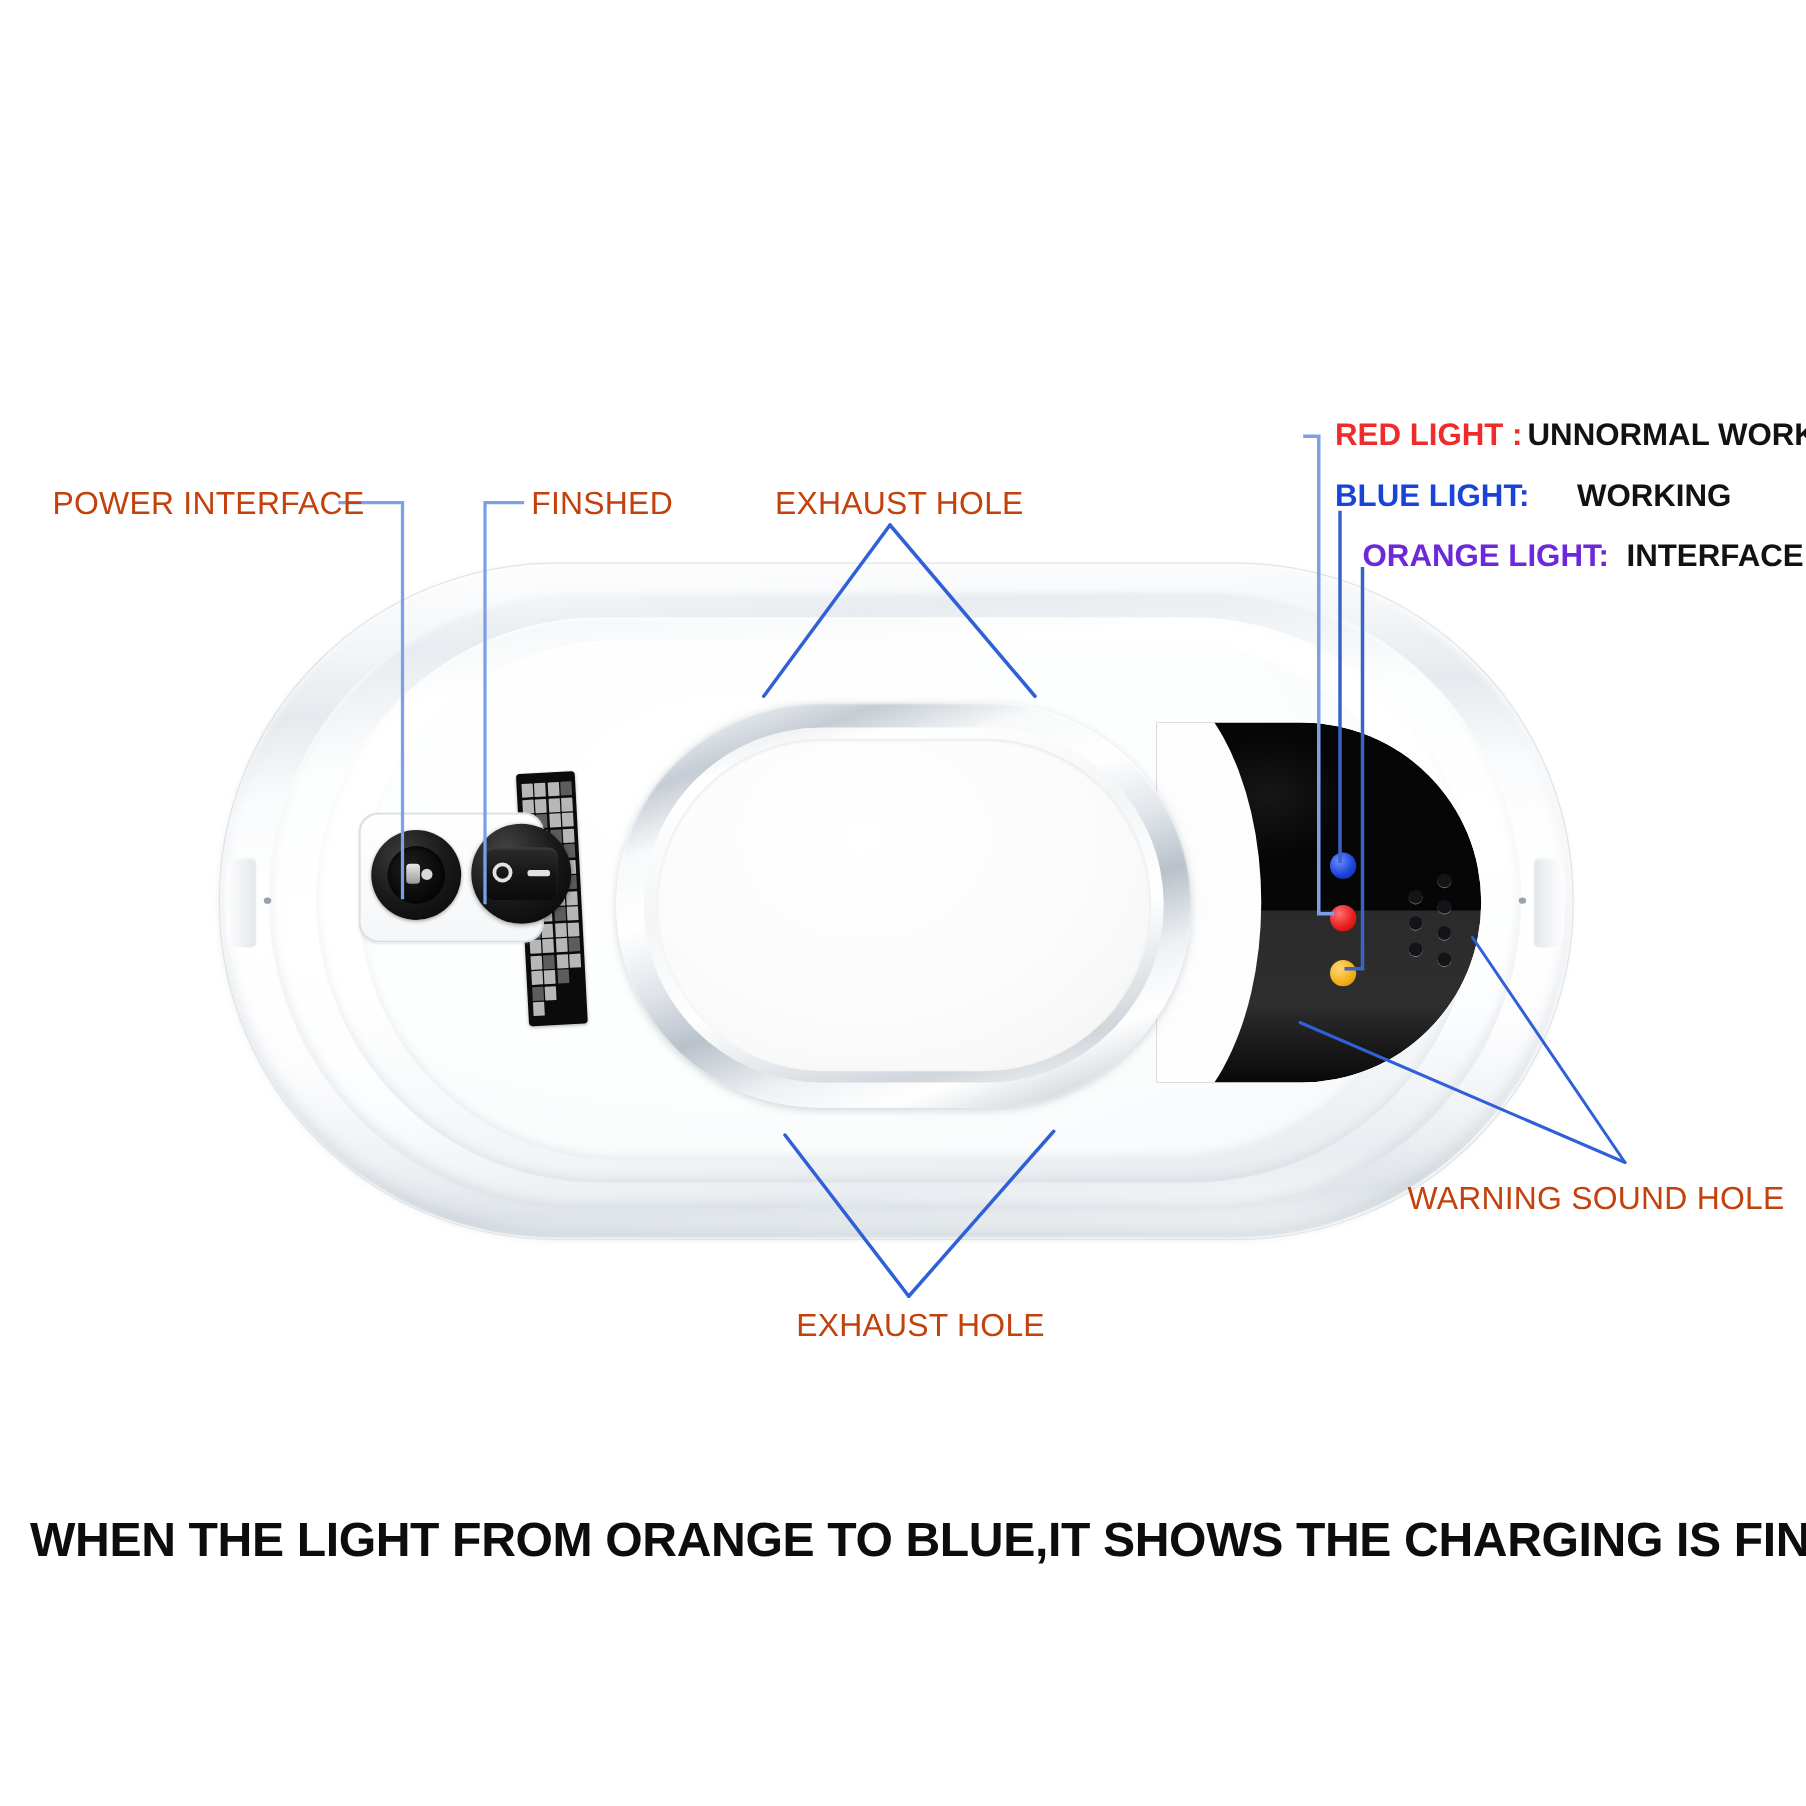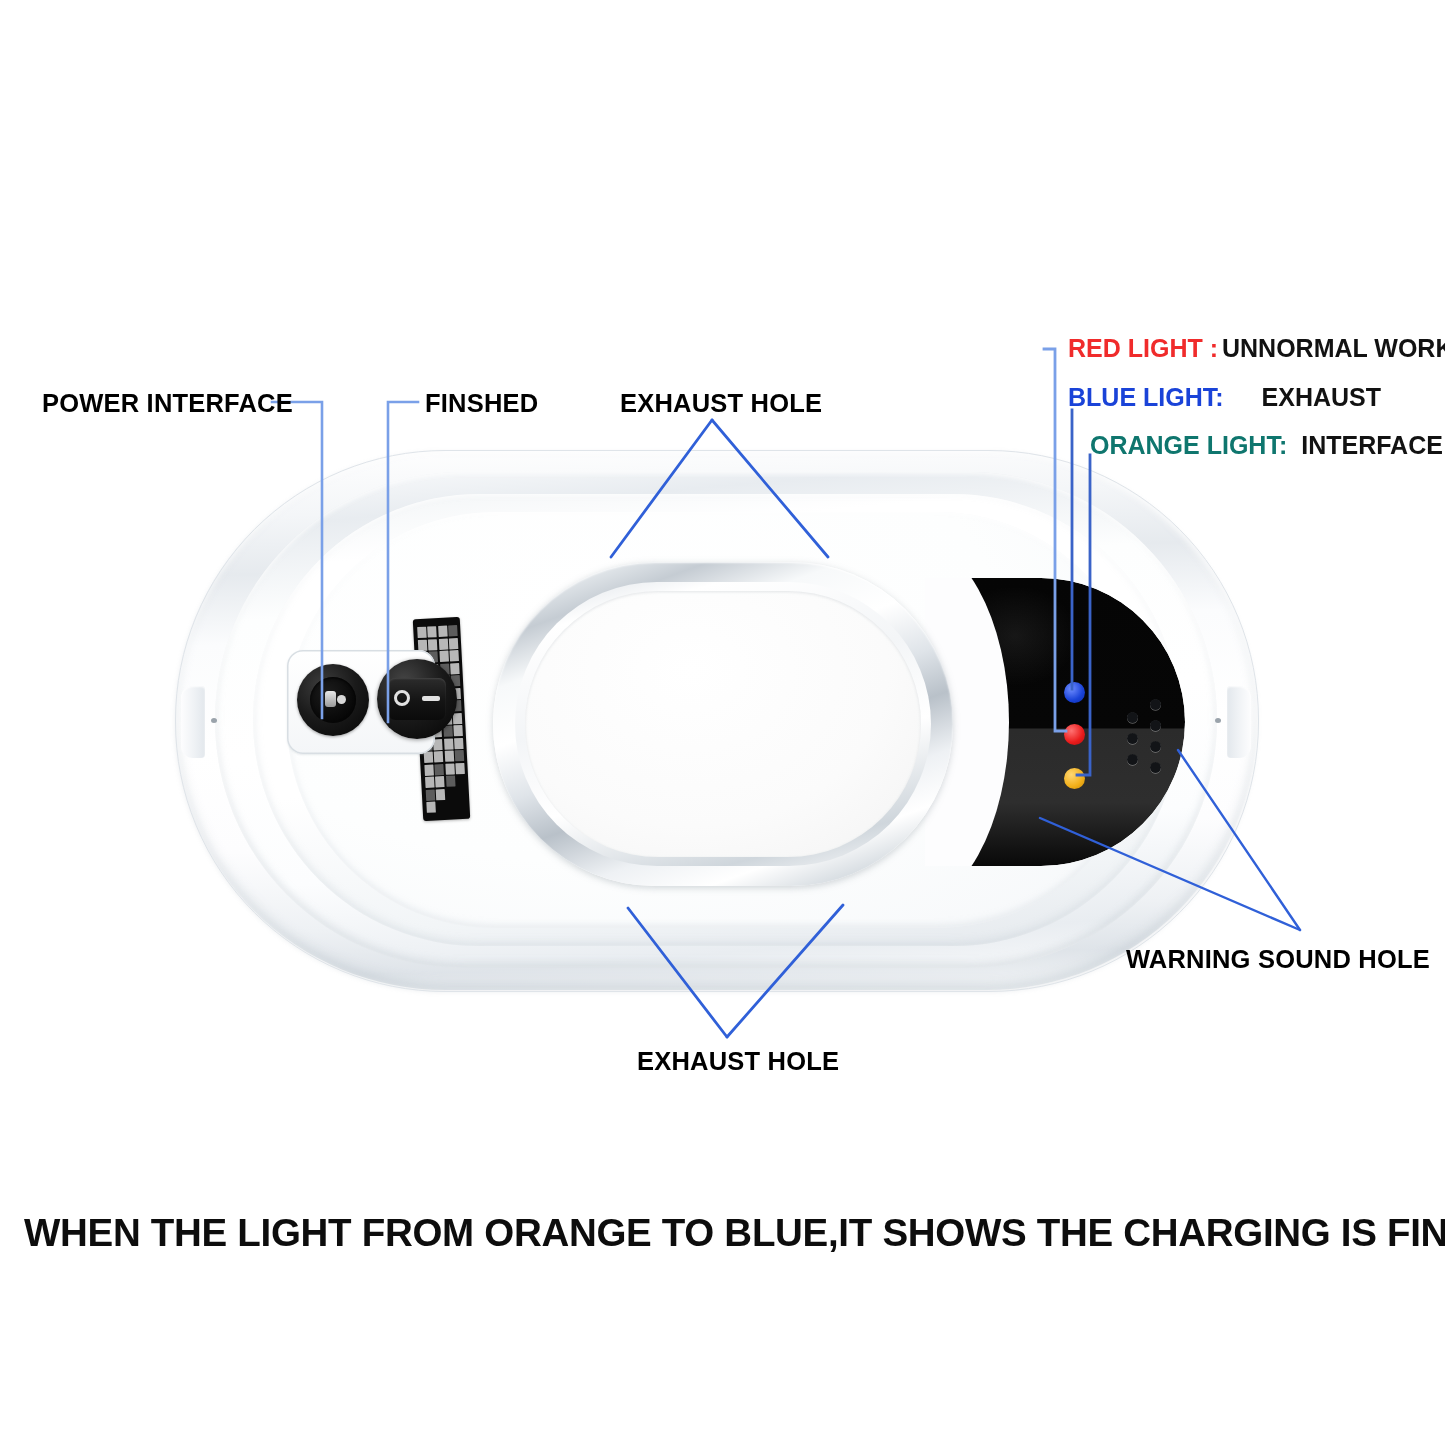--- a/index.html
+++ b/index.html
@@ -20,40 +20,40 @@
     position: absolute;
     left: 0; top: 0;
     width: 1445px;
     height: 1445px;
   }
 
   
   .callout {
     position: absolute;
     white-space: nowrap;
-    font-weight: bold;
-    color: #000000;
+    font-weight: normal;
+    color: #c2410c;
     letter-spacing: 0.2px;
     line-height: 1;
   }
   .callout.size-main { font-size: 25.5px; }
 
   
   .legend-row {
     position: absolute;
     white-space: nowrap;
     font-weight: bold;
     font-size: 25px;
     line-height: 1;
   }
   .legend-key   { font-weight: bold; }
   .legend-val   { color: #121212; font-weight: bold; }
   .k-red    { color: #f02b2b; }
   .k-blue   { color: #1a43d8; margin-top: 34px; }
-  .k-orange { color: #0f766e; }
+  .k-orange { color: #6d28d9; }
 
   
   .caption {
     position: absolute;
     left: 24px;
     top: 1214px;
     width: 1400px;
     font-size: 38.5px;
     font-weight: bold;
     color: #0d0d0d;
@@ -597,21 +597,21 @@
 
   <div class="callout size-main" style="left:637px; top:1049px;">EXHAUST HOLE</div>
 
   <div class="callout size-main" style="left:1126px; top:947px;">WARNING SOUND HOLE</div>
 
   <div class="legend-row" style="left:1068px; top:336px;">
     <span class="legend-key k-red">RED LIGHT :</span><span style="display:inline-block;width:4px"></span><span class="legend-val">UNNORMAL WORKING</span>
   </div>
 
   <div class="legend-row" style="left:1068px; top:385px;">
-    <span class="legend-key k-blue">BLUE LIGHT:</span><span style="display:inline-block;width:38px"></span><span class="legend-val">EXHAUST</span>
+    <span class="legend-key k-blue">BLUE LIGHT:</span><span style="display:inline-block;width:38px"></span><span class="legend-val">WORKING</span>
   </div>
 
   <div class="legend-row" style="left:1090px; top:433px;">
     <span class="legend-key k-orange">ORANGE LIGHT:</span><span style="display:inline-block;width:14px"></span><span class="legend-val">INTERFACE</span>
   </div>
 
   <div class="caption">WHEN THE LIGHT FROM ORANGE TO BLUE,IT SHOWS THE CHARGING IS FINSHED</div>
 
 </div>
 

